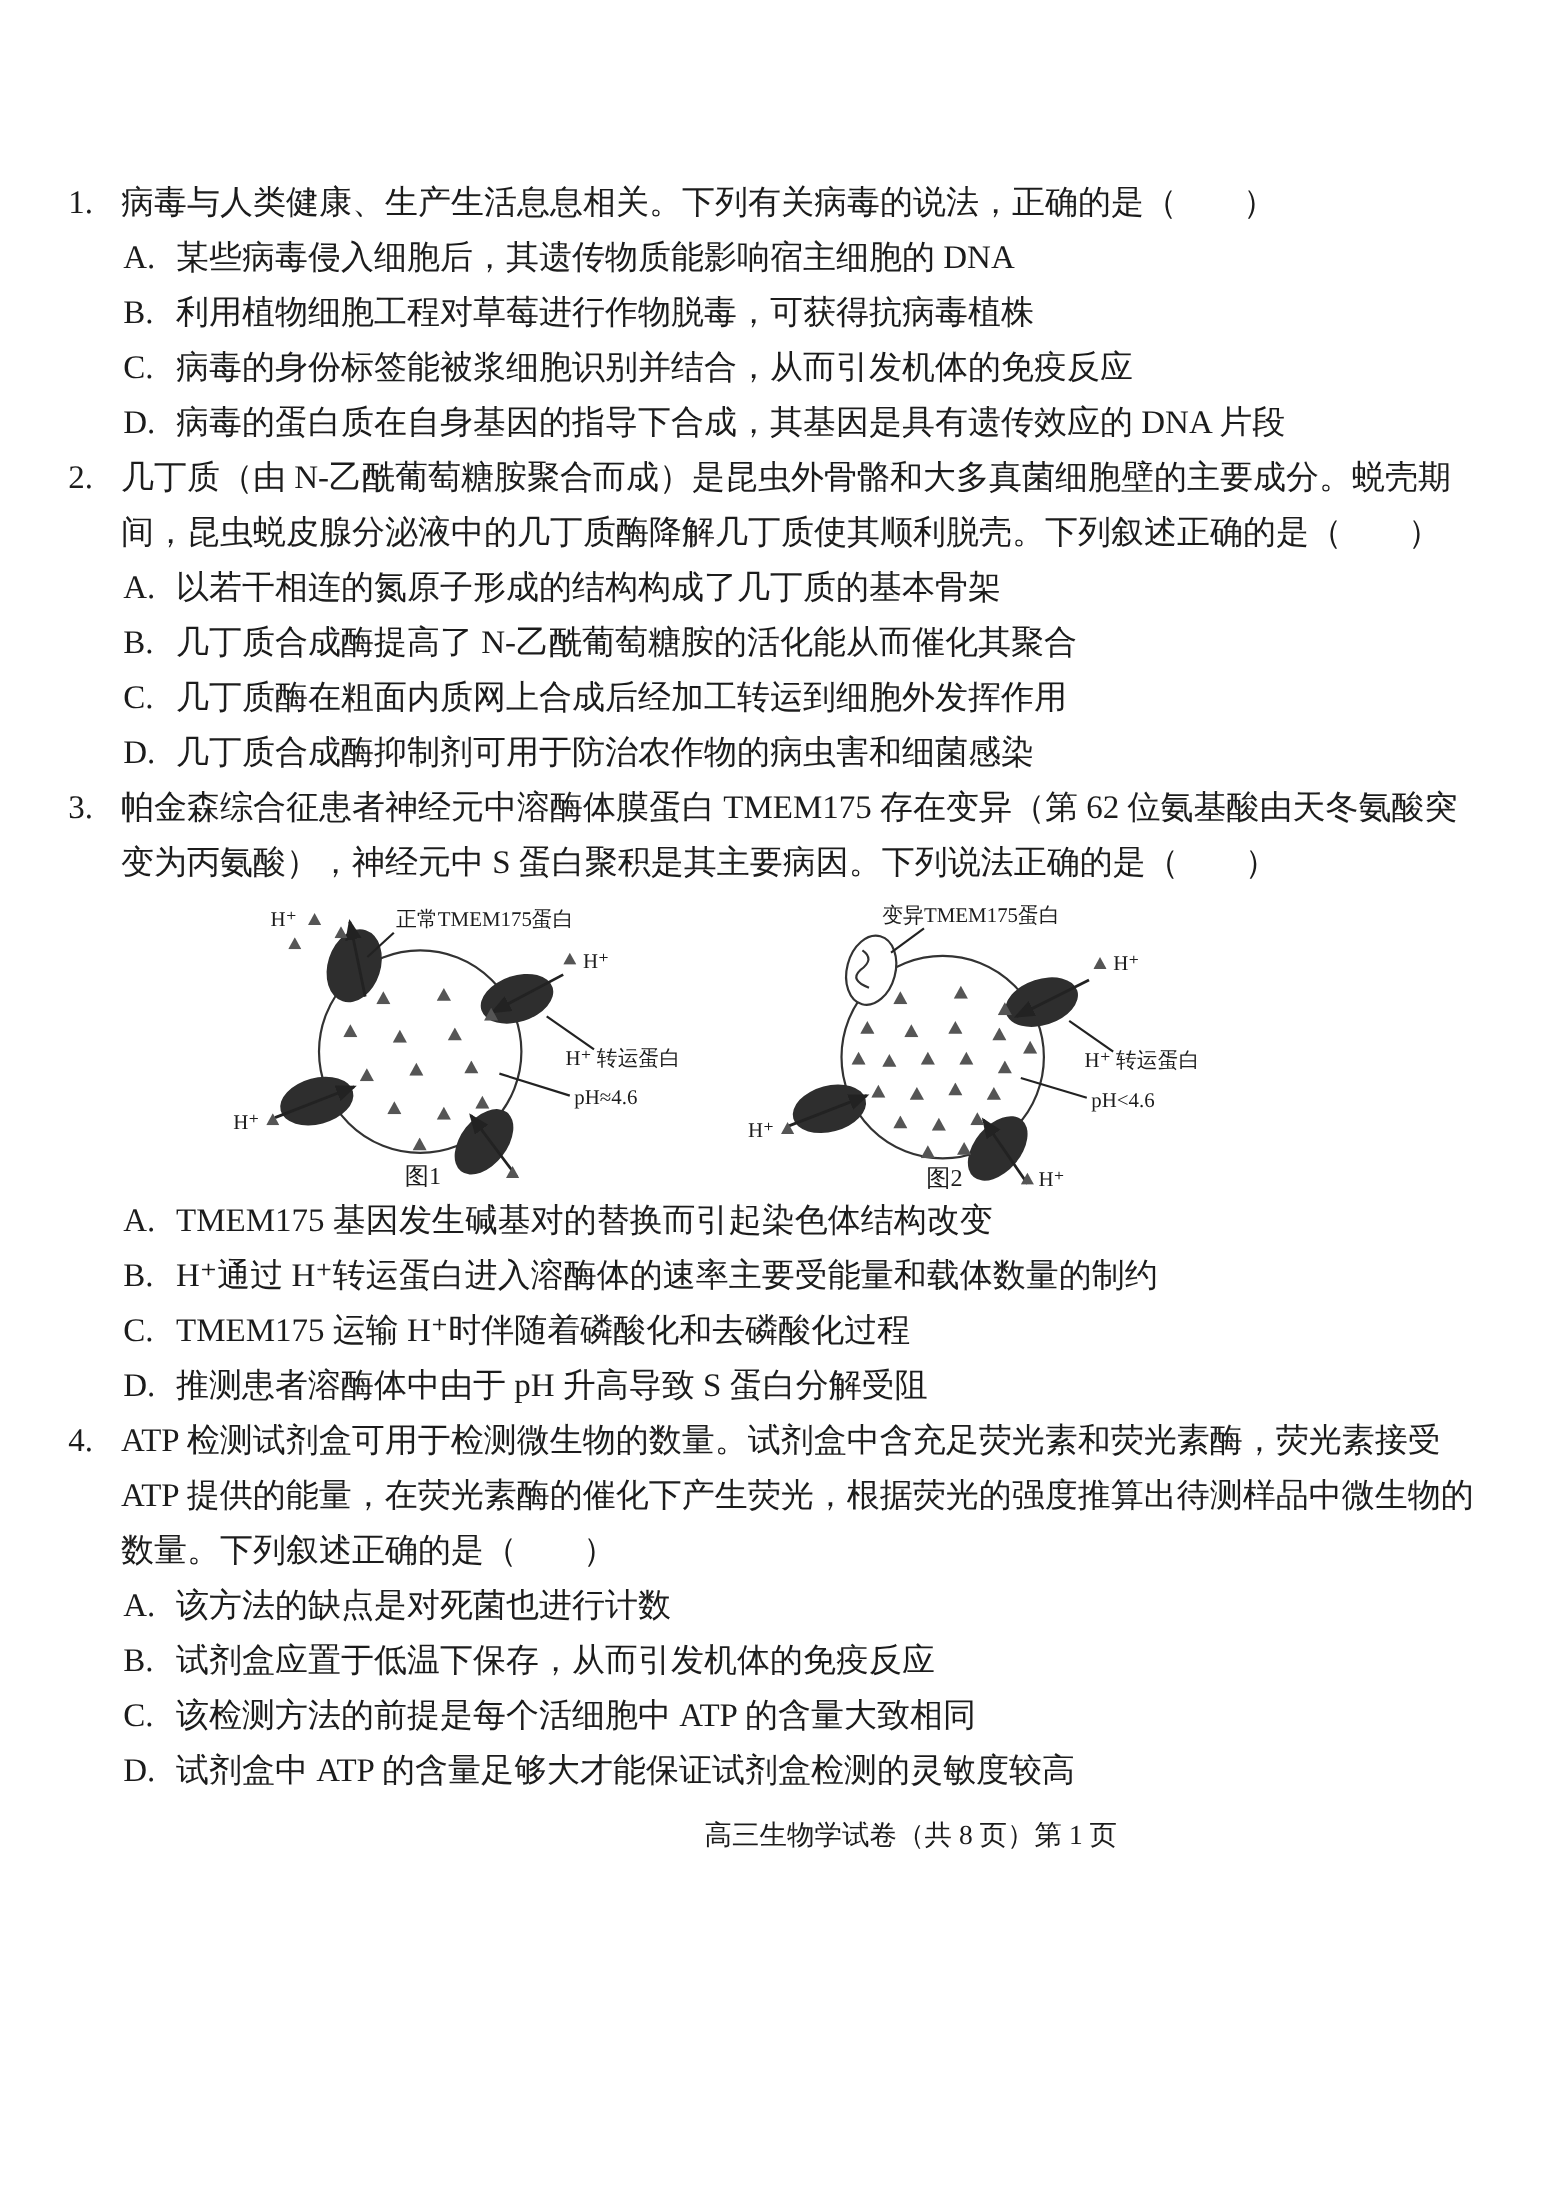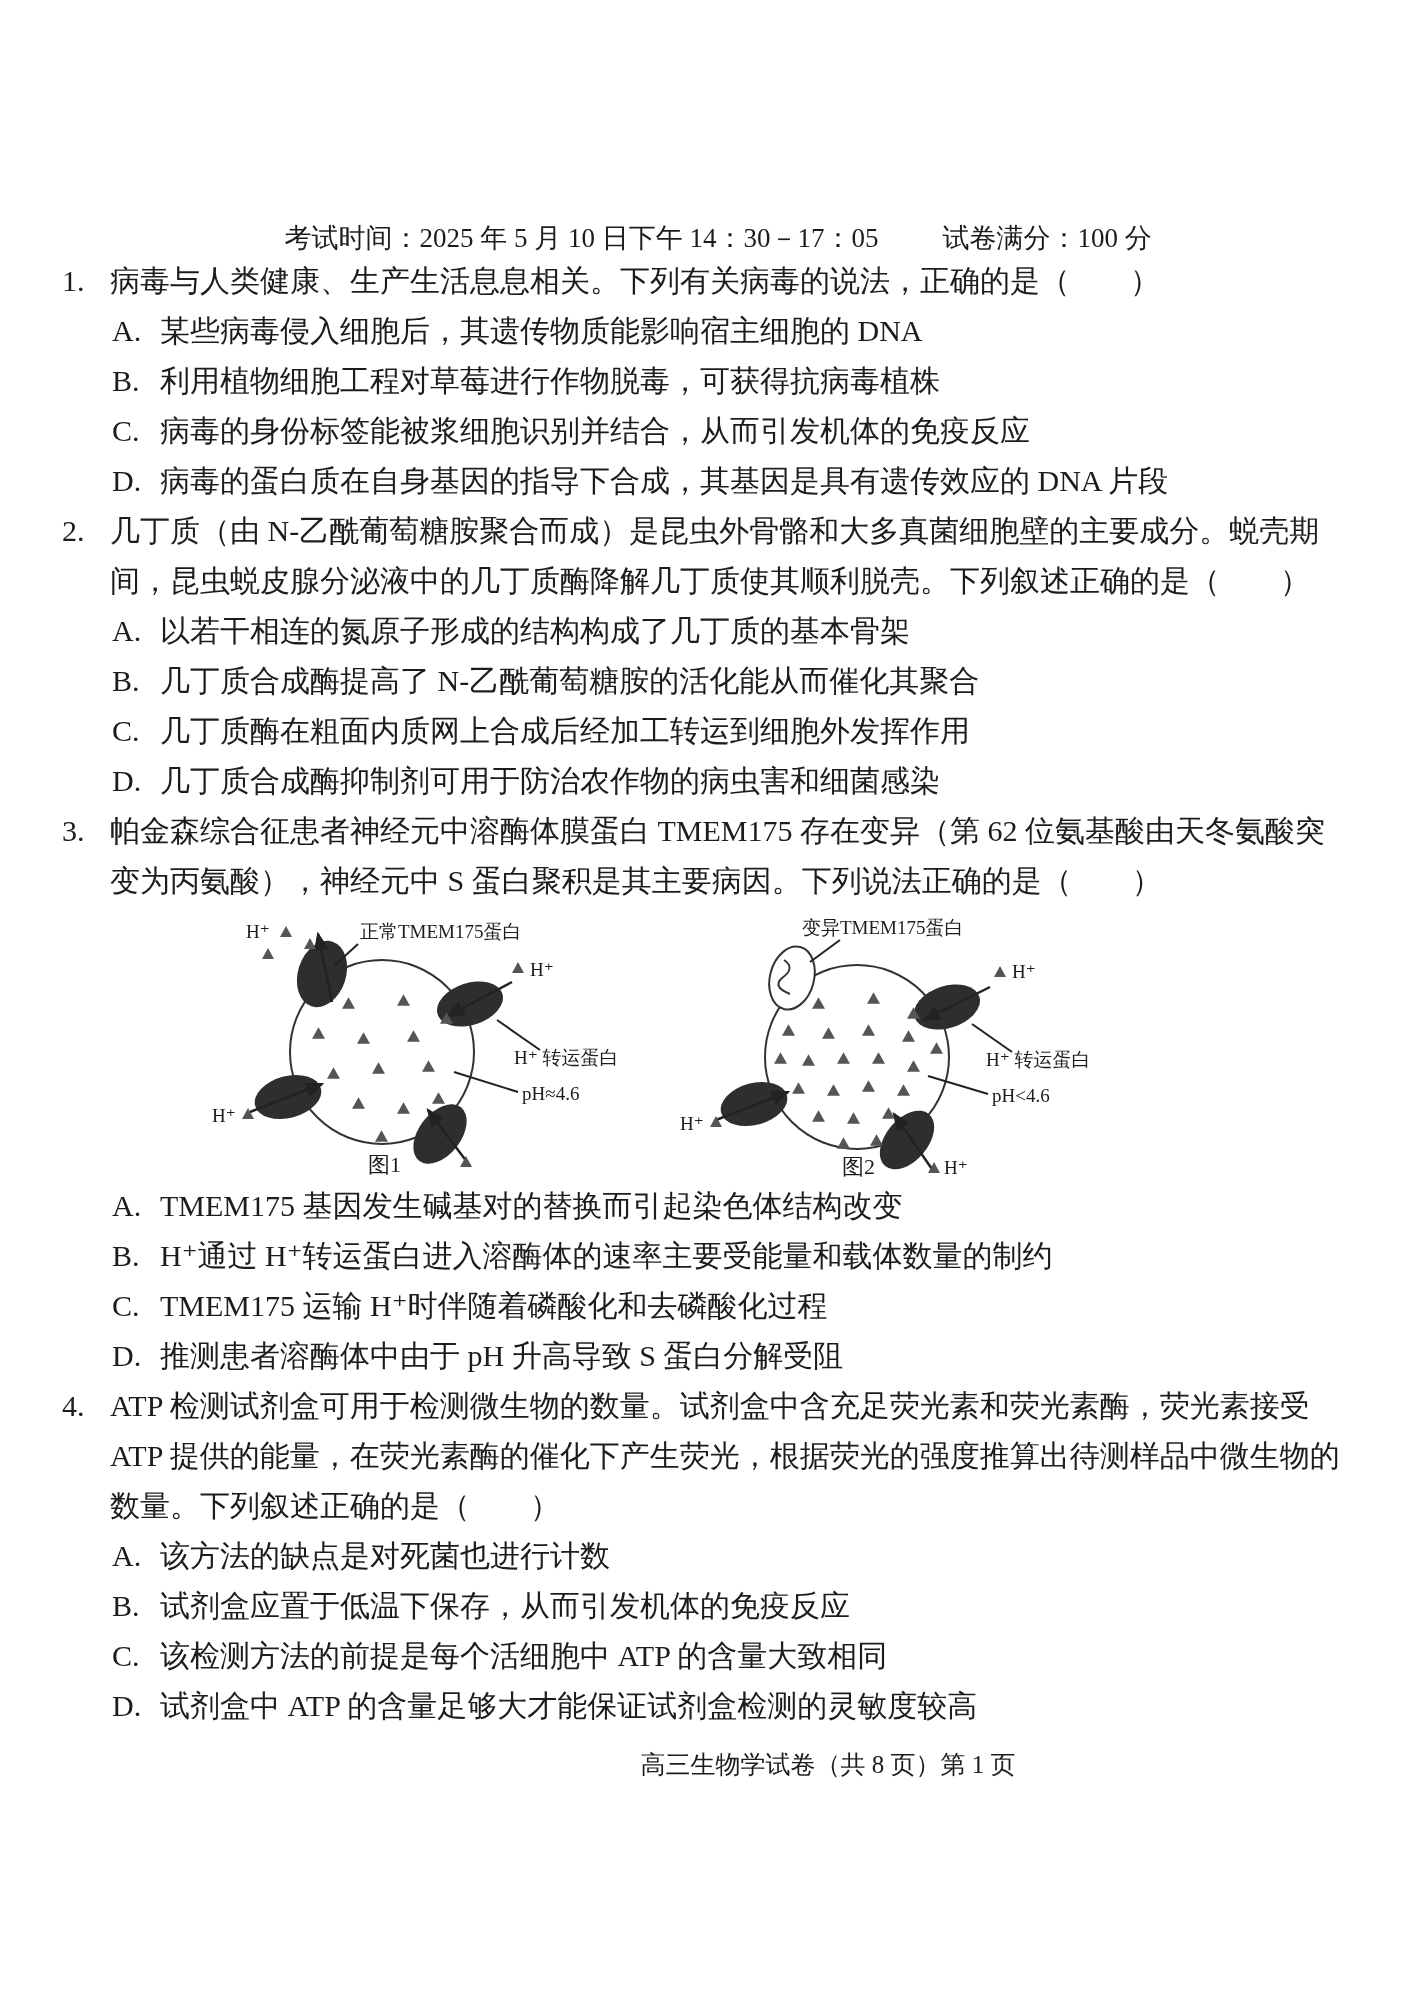--- a/index.html
+++ b/index.html
@@ -45,24 +45,20 @@
     margin-top:14px;text-align:center;font-size:25px;line-height:40px;
     transform:translateX(110px);
   }
 </style>
 </head>
 <body>
 
 <div class="sheet">
 
 
-  <div class="info-line">
-    <span>考试时间：2025 年 5 月 10 日下午 14：30－17：05</span>
-    <span>试卷满分：100 分</span>
-  </div>
 
 
   <div class="question">
     <div class="stem">
       <span class="qnum">1.</span>
       <span class="qtext">病毒与人类健康、生产生活息息相关。下列有关病毒的说法，正确的是（　　）</span>
     </div>
     <div class="option">
       <span class="olabel">A.</span>
       <span class="otext">某些病毒侵入细胞后，其遗传物质能影响宿主细胞的 DNA</span>

